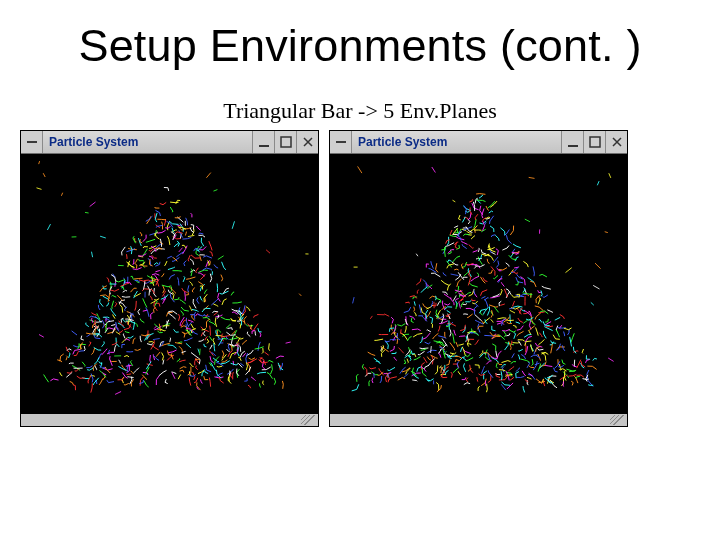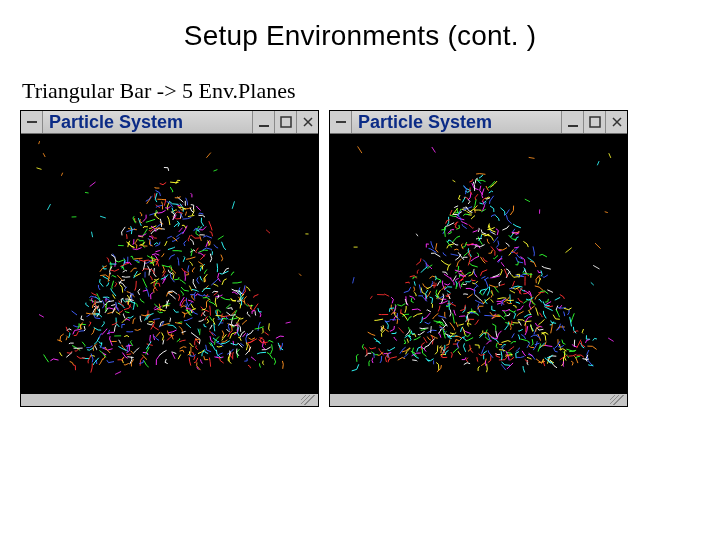--- a/index.html
+++ b/index.html
@@ -11,29 +11,29 @@
     font-family: Arial, Helvetica, sans-serif;
     color: #000;
   }
   .slide {
     width: 720px;
     height: 540px;
     box-sizing: border-box;
     padding: 14px 20px 20px 20px;
   }
   .title {
-    font-size: 28px;
+    font-size: 45px;
     font-weight: 400;
     text-align: center;
     margin: 6px 0 26px 0;
     letter-spacing: 0.2px;
   }
   .caption-row {
     display: flex;
-    justify-content: space-between;
+    justify-content: center;
     font-family: "Times New Roman", Times, serif;
     font-size: 22px;
     margin: 0 2px 6px 2px;
   }
   .caption-row span { white-space: nowrap; }
   .panels {
     display: flex;
     gap: 10px;
   }
   .win {
@@ -66,21 +66,21 @@
     border-left: 1px solid #8a8a8a;
   }
   .tb .sysbox .dash {
     width: 10px; height: 2px; background:#3a3a3a;
   }
   .tb .title-text {
     flex: 1;
     display: flex;
     align-items: center;
     padding: 0 6px;
-    font-size: 18px;
+    font-size: 12px;
     font-weight: 700;
     color: #0b2b86;
   }
   .tb .btn svg { display:block; }
   .viewport {
     width: 297px;
     height: 260px;
     background: #000;
     position: relative;
     overflow: hidden;

